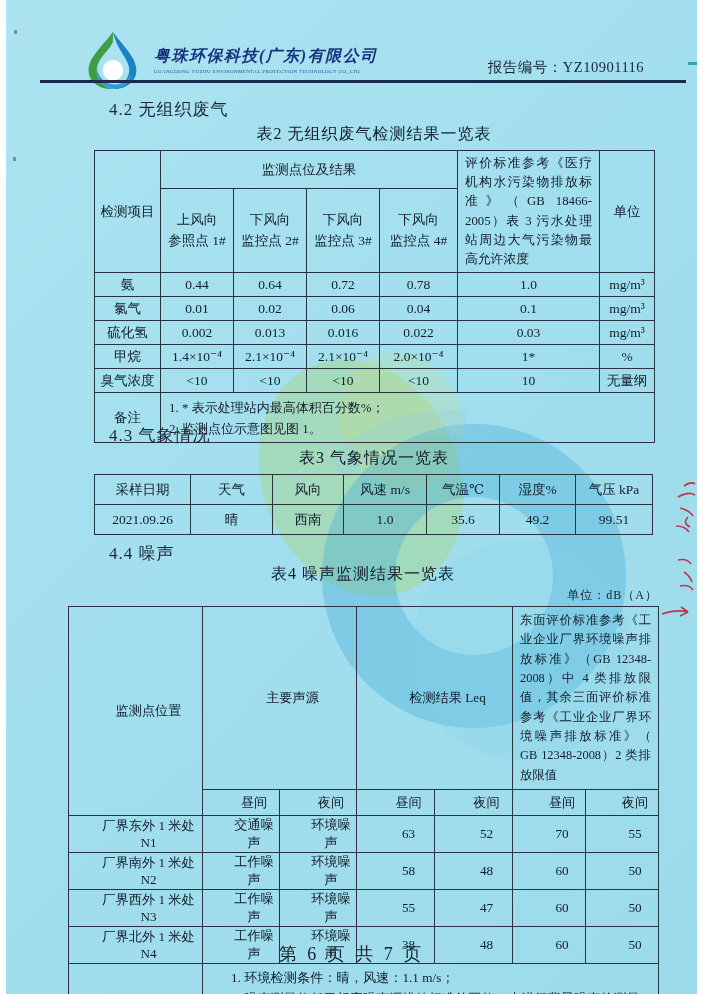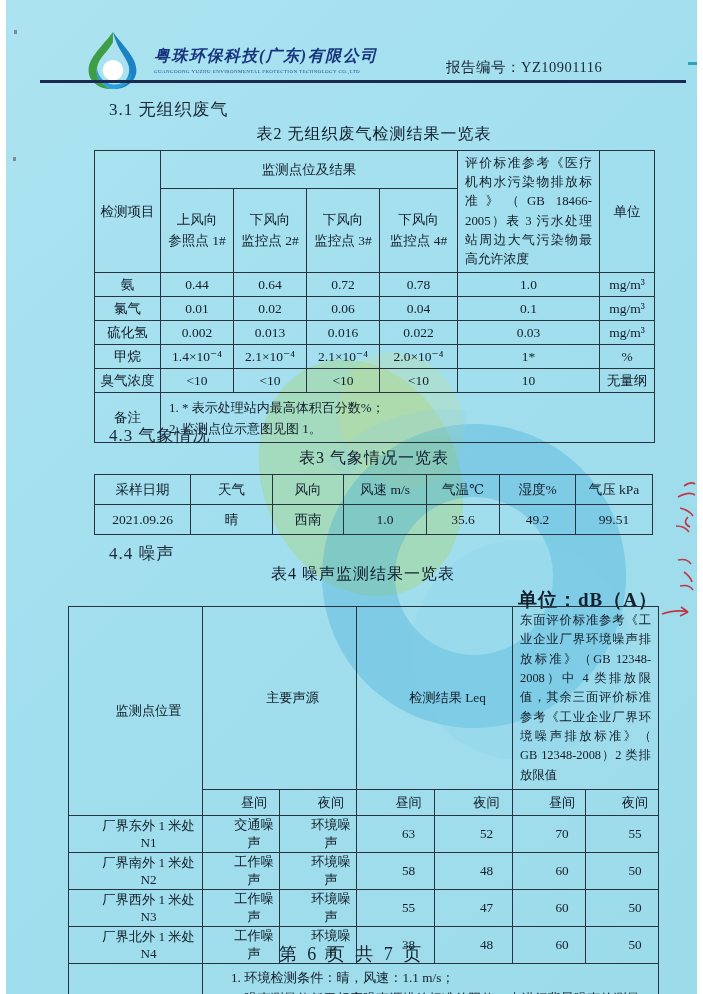--- a/index.html
+++ b/index.html
@@ -18,21 +18,21 @@
 
   
   .company-cn{font-size:16px;font-weight:bold;color:#16337e;letter-spacing:1.5px;font-style:italic;}
   .company-en{font-size:5px;color:#2a4a9a;letter-spacing:.4px;white-space:nowrap;margin-top:2px;}
   .report-no{font-size:14.5px;color:#1a2435;letter-spacing:.5px;}
   .rule{position:absolute;left:34px;top:80px;width:646px;height:3px;background:#1d2a50;}
 
   
   .sec-heading{font-size:17px;color:#1b2838;letter-spacing:1px;}
   .tbl-title{font-size:16px;font-weight:normal;color:#101c2c;text-align:center;letter-spacing:1px;}
-  .unit-note{font-size:19px;color:#13202e;text-align:right;letter-spacing:1px;font-weight:bold;}
+  .unit-note{font-size:12px;color:#13202e;text-align:right;letter-spacing:1px;}
 
   
   table{border-collapse:collapse;table-layout:fixed;}
   td{border:1px solid #28333f;text-align:center;vertical-align:middle;
      color:#121d2a;font-size:13.5px;padding:0 2px;overflow:hidden;}
   .t2 .std-cell{font-size:12.8px;text-align:justify;line-height:1.5;padding:3px 7px;}
   .t2 .pt{white-space:pre-line;line-height:1.55;}
   .note-cell{text-align:left;font-size:13px;line-height:1.62;padding:3px 8px;}
   .t4 .std-cell{font-size:12.4px;text-align:justify;line-height:1.56;padding:4px 7px;vertical-align:top;}
   .t4 td{font-size:13.2px;padding-left:28px;}
@@ -58,24 +58,24 @@
     <svg class="abs" style="left:76px;top:30px" width="60" height="60" viewBox="0 0 64 64" xmlns="http://www.w3.org/2000/svg">
       <path d="M33 2 C22 17 7 29 7 43 C7 55 18 63 31 63 C20 58 14 50 16 40 C18 29 28 23 33 13 Z" fill="#3f9e45"></path>
       <path d="M33 2 C44 17 58 29 58 43 C58 55 47 63 34 63 C46 58 52 49 50 39 C48 29 38 22 33 2 Z" fill="#1b82c4"></path>
       <path d="M16 40 C14 50 20 58 31 63 C44 63 53 55 53 45 A19 19 0 0 1 16 40 Z" fill="#2b9fd8"></path>
       <circle cx="33" cy="43" r="11" fill="#ffffff"></circle>
     </svg>
     <div class="abs" style="left:148px;top:46px">
       <div class="company-cn">粤珠环保科技(广东)有限公司</div>
       <div class="company-en">GUANGDONG YUZHU ENVIRONMENTAL PROTECTION TECHNOLOGY CO.,LTD</div>
     </div>
-    <div class="abs report-no" style="left:440px;top:58px;width:240px;text-align:left">报告编号：YZ10901116</div>
+    <div class="abs report-no" style="left:440px;top:58px;width:240px;text-align:center">报告编号：YZ10901116</div>
     <div class="rule"></div>
 
-    <div class="abs sec-heading" style="left:103px;top:98px">3.1 无组织废气</div>
+    <div class="abs sec-heading" style="left:103px;top:98px">4.2 无组织废气</div>
     <div class="abs tbl-title" style="left:88px;top:124px;width:560px">表2  无组织废气检测结果一览表</div>
 
     <table class="t2 abs" style="left:88px;top:150px;width:560px">
       <colgroup>
         <col style="width:66px">
           <col style="width:73px">
           <col style="width:73px">
           <col style="width:73px">
         <col style="width:78px">
           <col style="width:142px">

